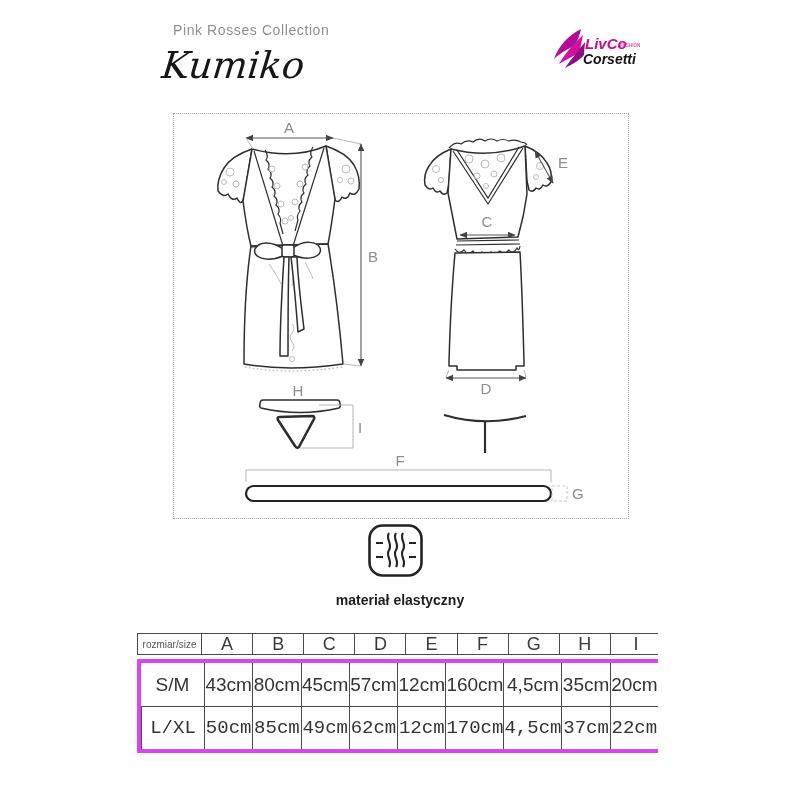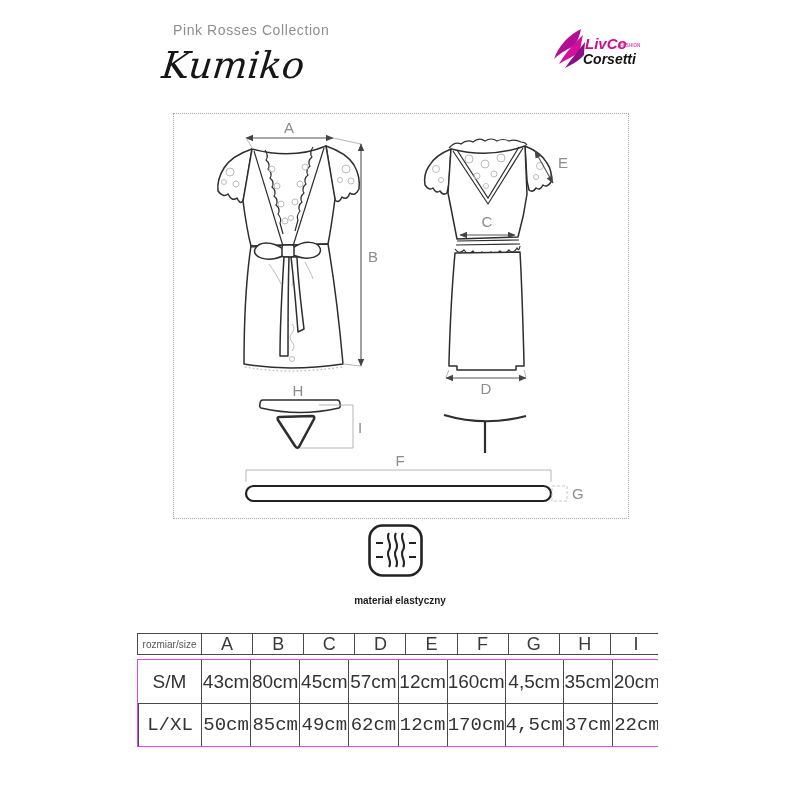--- a/index.html
+++ b/index.html
@@ -8,26 +8,26 @@
   .collection-title{position:absolute;left:173px;top:22px;font-size:14px;color:#8e8e8e;
         letter-spacing:.6px;}
   .product-name{position:absolute;left:162px;top:44px;font-size:37px;color:#161616;
         font-family:"DejaVu Serif",serif;font-style:italic;transform:skewX(-6deg);}
   .logo{position:absolute;left:550px;top:26px;width:95px;height:48px;}
   .diagram-box{position:absolute;left:173px;top:113px;width:454px;height:404px;
         border:1.5px dotted #ababab;}
   .diagram-svg{position:absolute;left:0;top:0;}
   .care-icon{position:absolute;left:367px;top:523px;width:58px;height:56px;}
   .material-note{position:absolute;left:0;top:591px;width:800px;text-align:center;
-        font-size:10px;font-weight:700;color:#1d1d1d;line-height:19px;}
+        font-size:14px;font-weight:700;color:#1d1d1d;line-height:19px;}
   .size-table{position:absolute;left:137px;top:633px;width:525px;color:#333;}
   .tbl-head{display:grid;grid-template-columns:63px repeat(9,1fr);height:22px;
         border:1px solid #4a4a4a;box-sizing:border-box;}
   .tbl-body{display:grid;grid-template-columns:63px repeat(9,1fr);margin-top:4px;
-        border:1px solid #d946ef;box-sizing:border-box;}
+        border:4px solid #d946ef;box-sizing:border-box;}
   .cell{display:flex;align-items:center;justify-content:center;border-left:1px solid #4a4a4a;
         box-sizing:border-box;}
   .cell:first-child{border-left:none;}
   .hd-size{font-size:10px;color:#555;}
   .hd-letter{font-size:18px;font-weight:400;color:#3a3a3a;}
   .row-cell{height:43px;font-size:19px;}
   .row2{border-top:1px solid #4a4a4a;font-family:Liberation Mono, monospace;}
   text.dim{font-size:15px;fill:#8c8c8c;font-family:"Liberation Sans",sans-serif;}
   .lace{stroke:#bcbcbc;fill:none;stroke-width:1;}
   .outline{stroke:#2e2e2e;fill:#ffffff;stroke-width:1.5;stroke-linejoin:round;}

